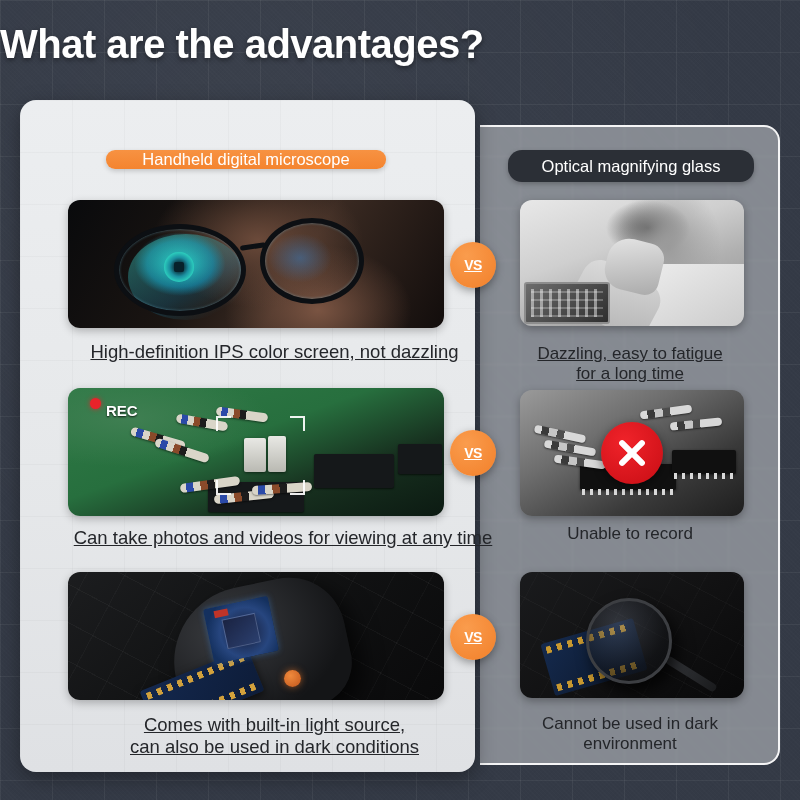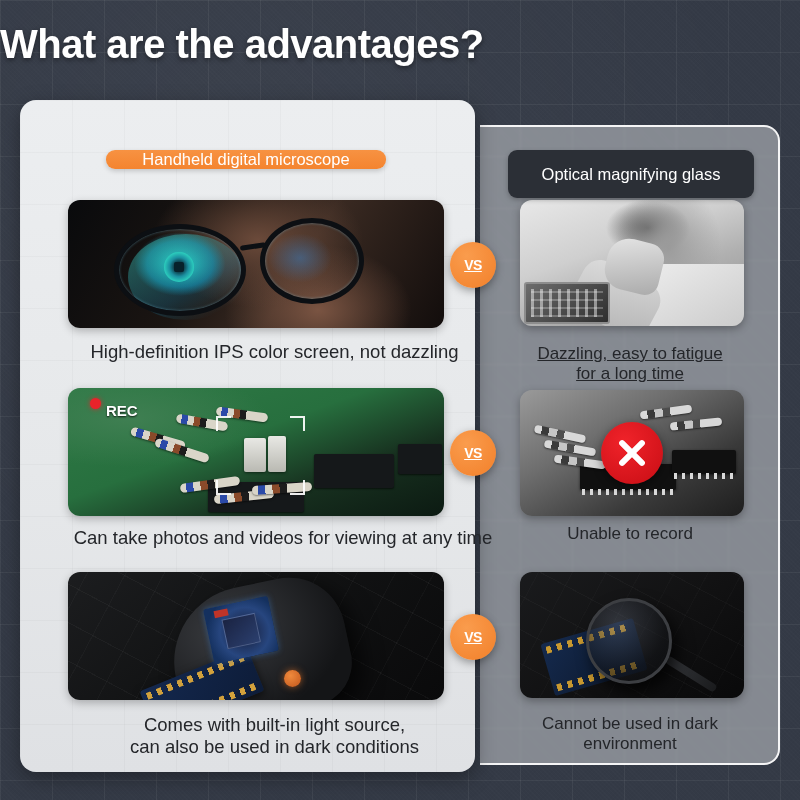--- a/index.html
+++ b/index.html
@@ -88,23 +88,24 @@
     z-index: 6;
   }
   #pill-left {
     left: 106px; top: 150px;
     width: 280px; height: 19px;
     background: linear-gradient(180deg,#f79242,#f4842f);
     box-shadow: 0 2px 5px rgba(0,0,0,.18);
   }
   #pill-right {
     left: 508px; top: 150px;
-    width: 246px; height: 48px;
+    width: 246px; height: 32px;
     background: #2b2f36;
     box-shadow: 0 2px 5px rgba(0,0,0,.25);
+    border-radius: 14px;
   }
 
   
   .photo {
     position: absolute;
     border-radius: 12px;
     overflow: hidden;
     z-index: 4;
   }
   .photo-l { left: 68px; width: 376px; height: 128px; box-shadow: 0 3px 9px rgba(0,0,0,.25); }
@@ -358,21 +359,21 @@
   }
 
   
   .caption {
     position:absolute;
     color:#24262a;
     text-align:center;
     line-height:1.18;
     z-index:5;
   }
-  .cap-l { left: 20px; width: 509px; font-size: 18.5px; }
+  .cap-l { left: 20px; width: 509px; font-size: 18.5px; text-decoration: underline; }
   .cap-r { left: 482px; width: 296px; font-size: 17px; }
 
   #cap-l1 { top: 341px; }
   #cap-l2 { top: 527px; padding-left: 17px; }
   #cap-l3 { top: 714px; }
   #cap-r1 { top: 344px; text-decoration: underline; }
   #cap-r2 { top: 524px; }
   #cap-r3 { top: 714px; }
 
   

